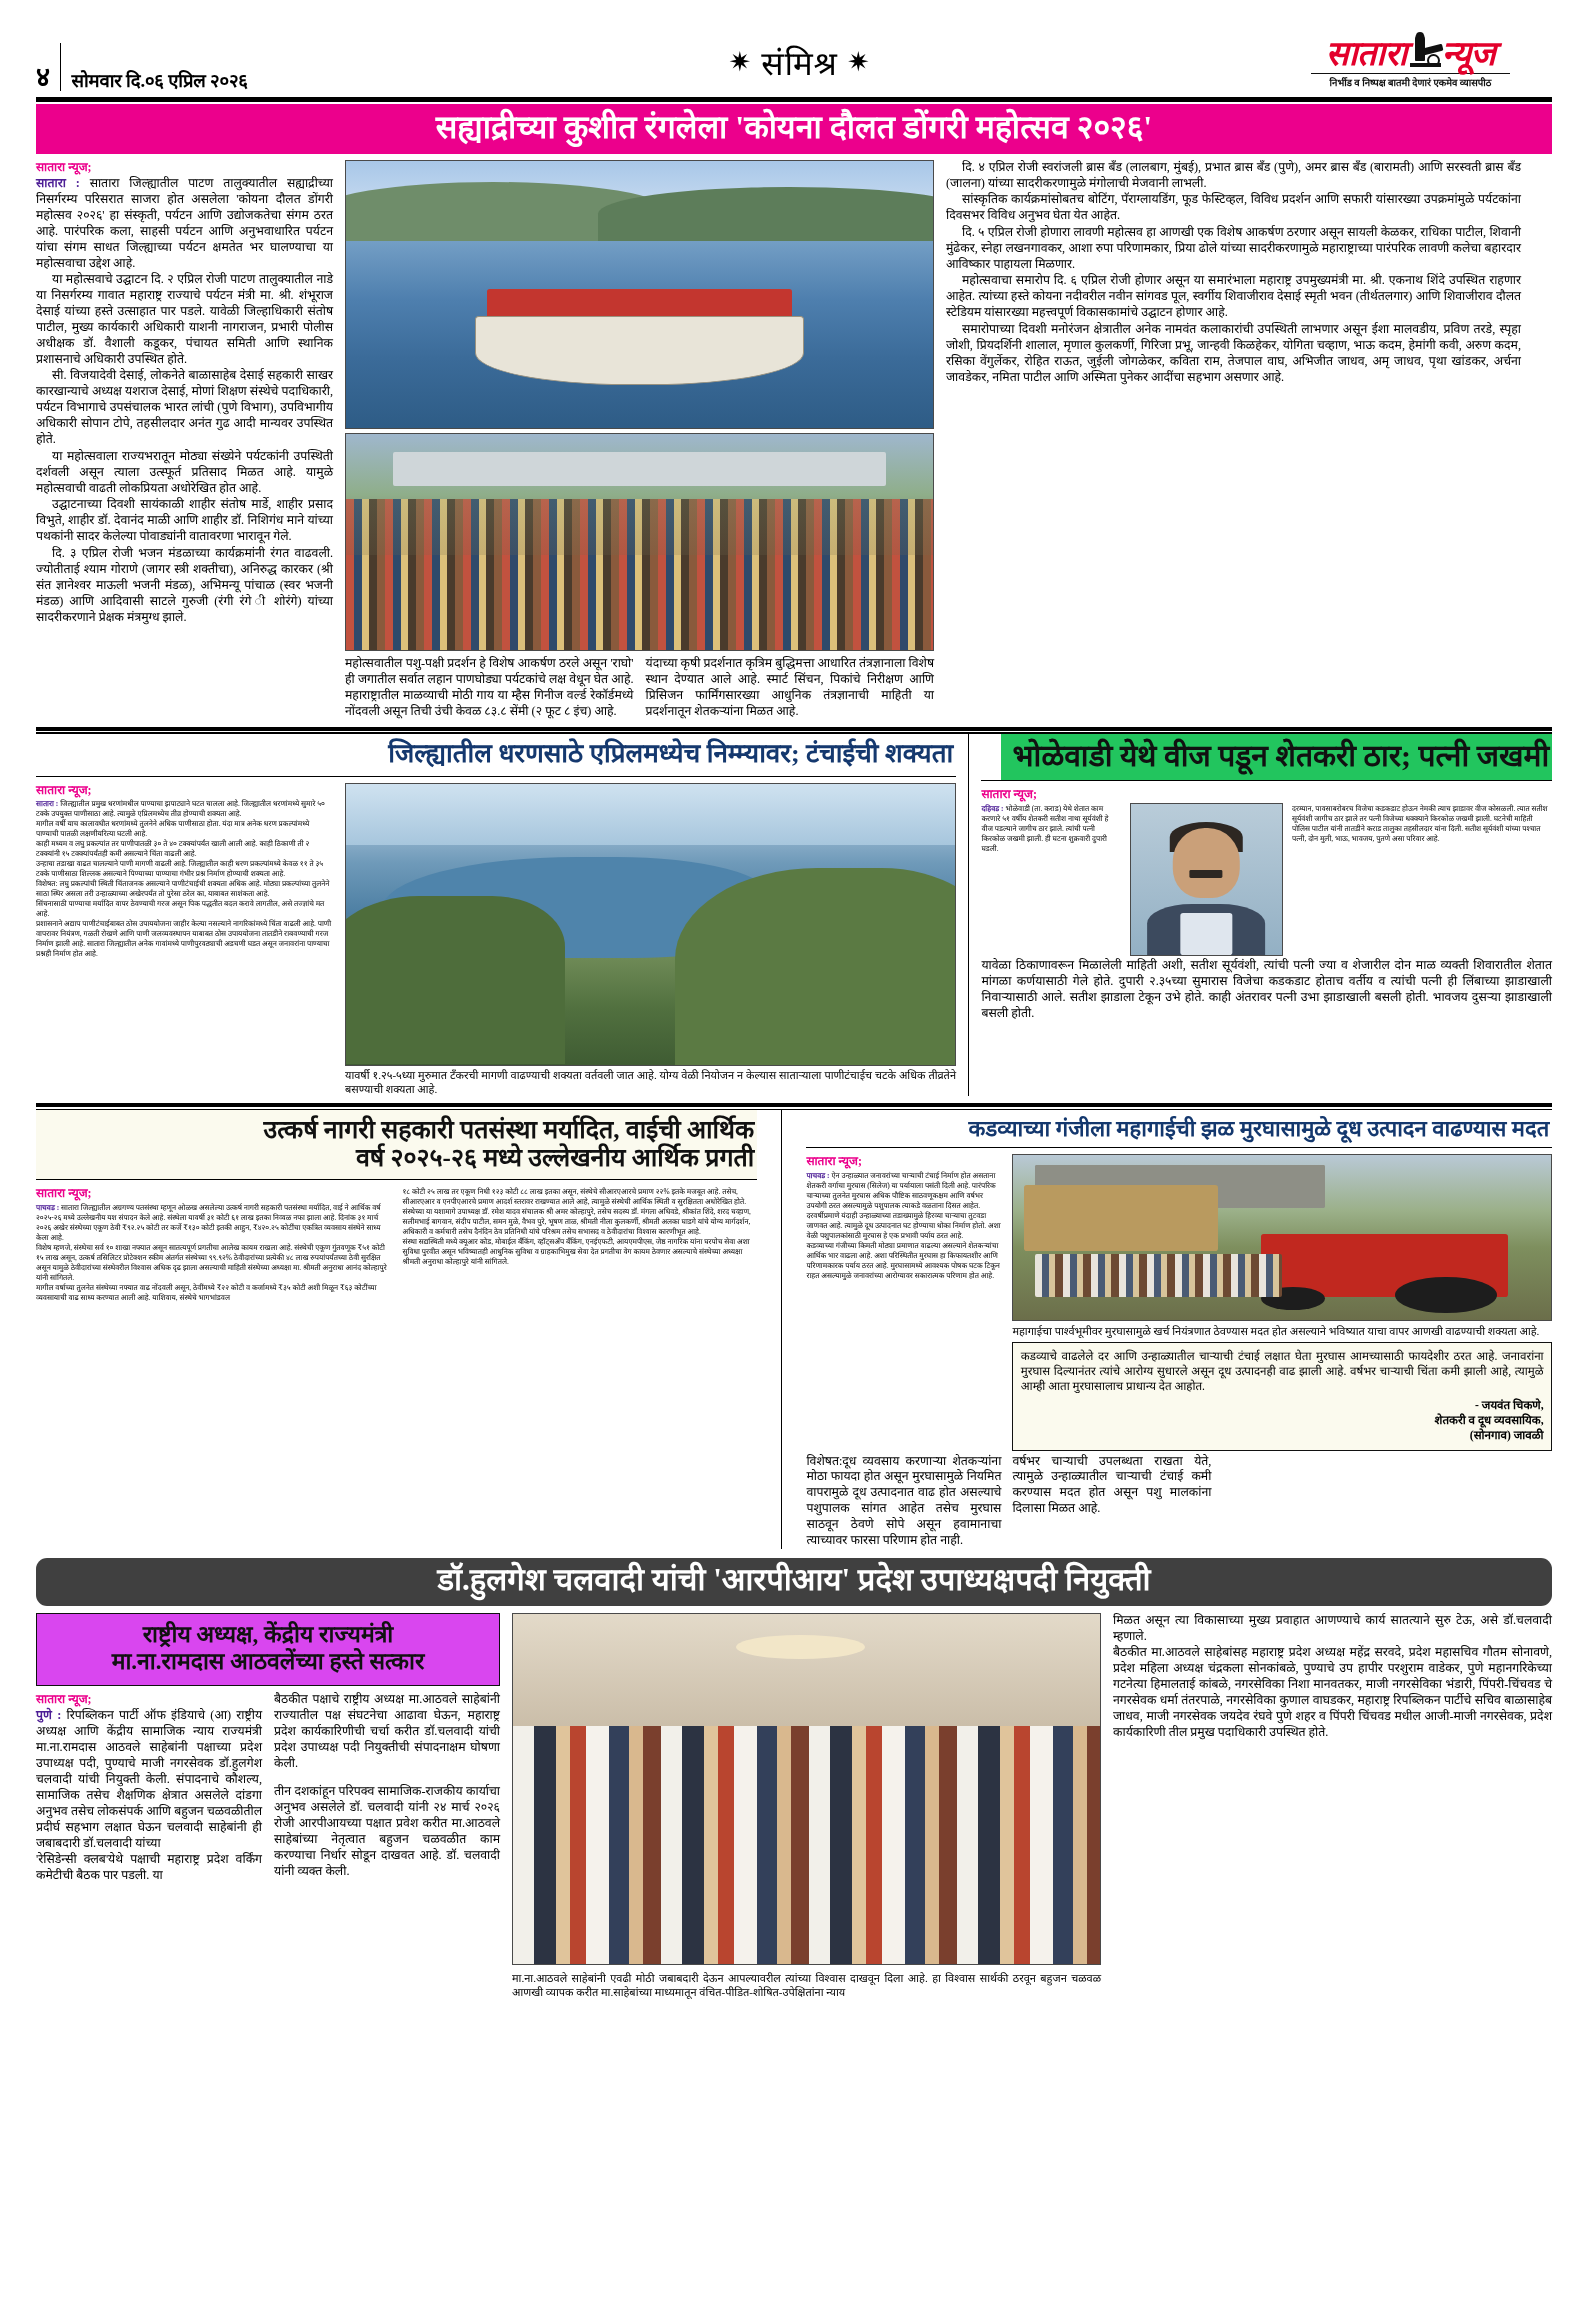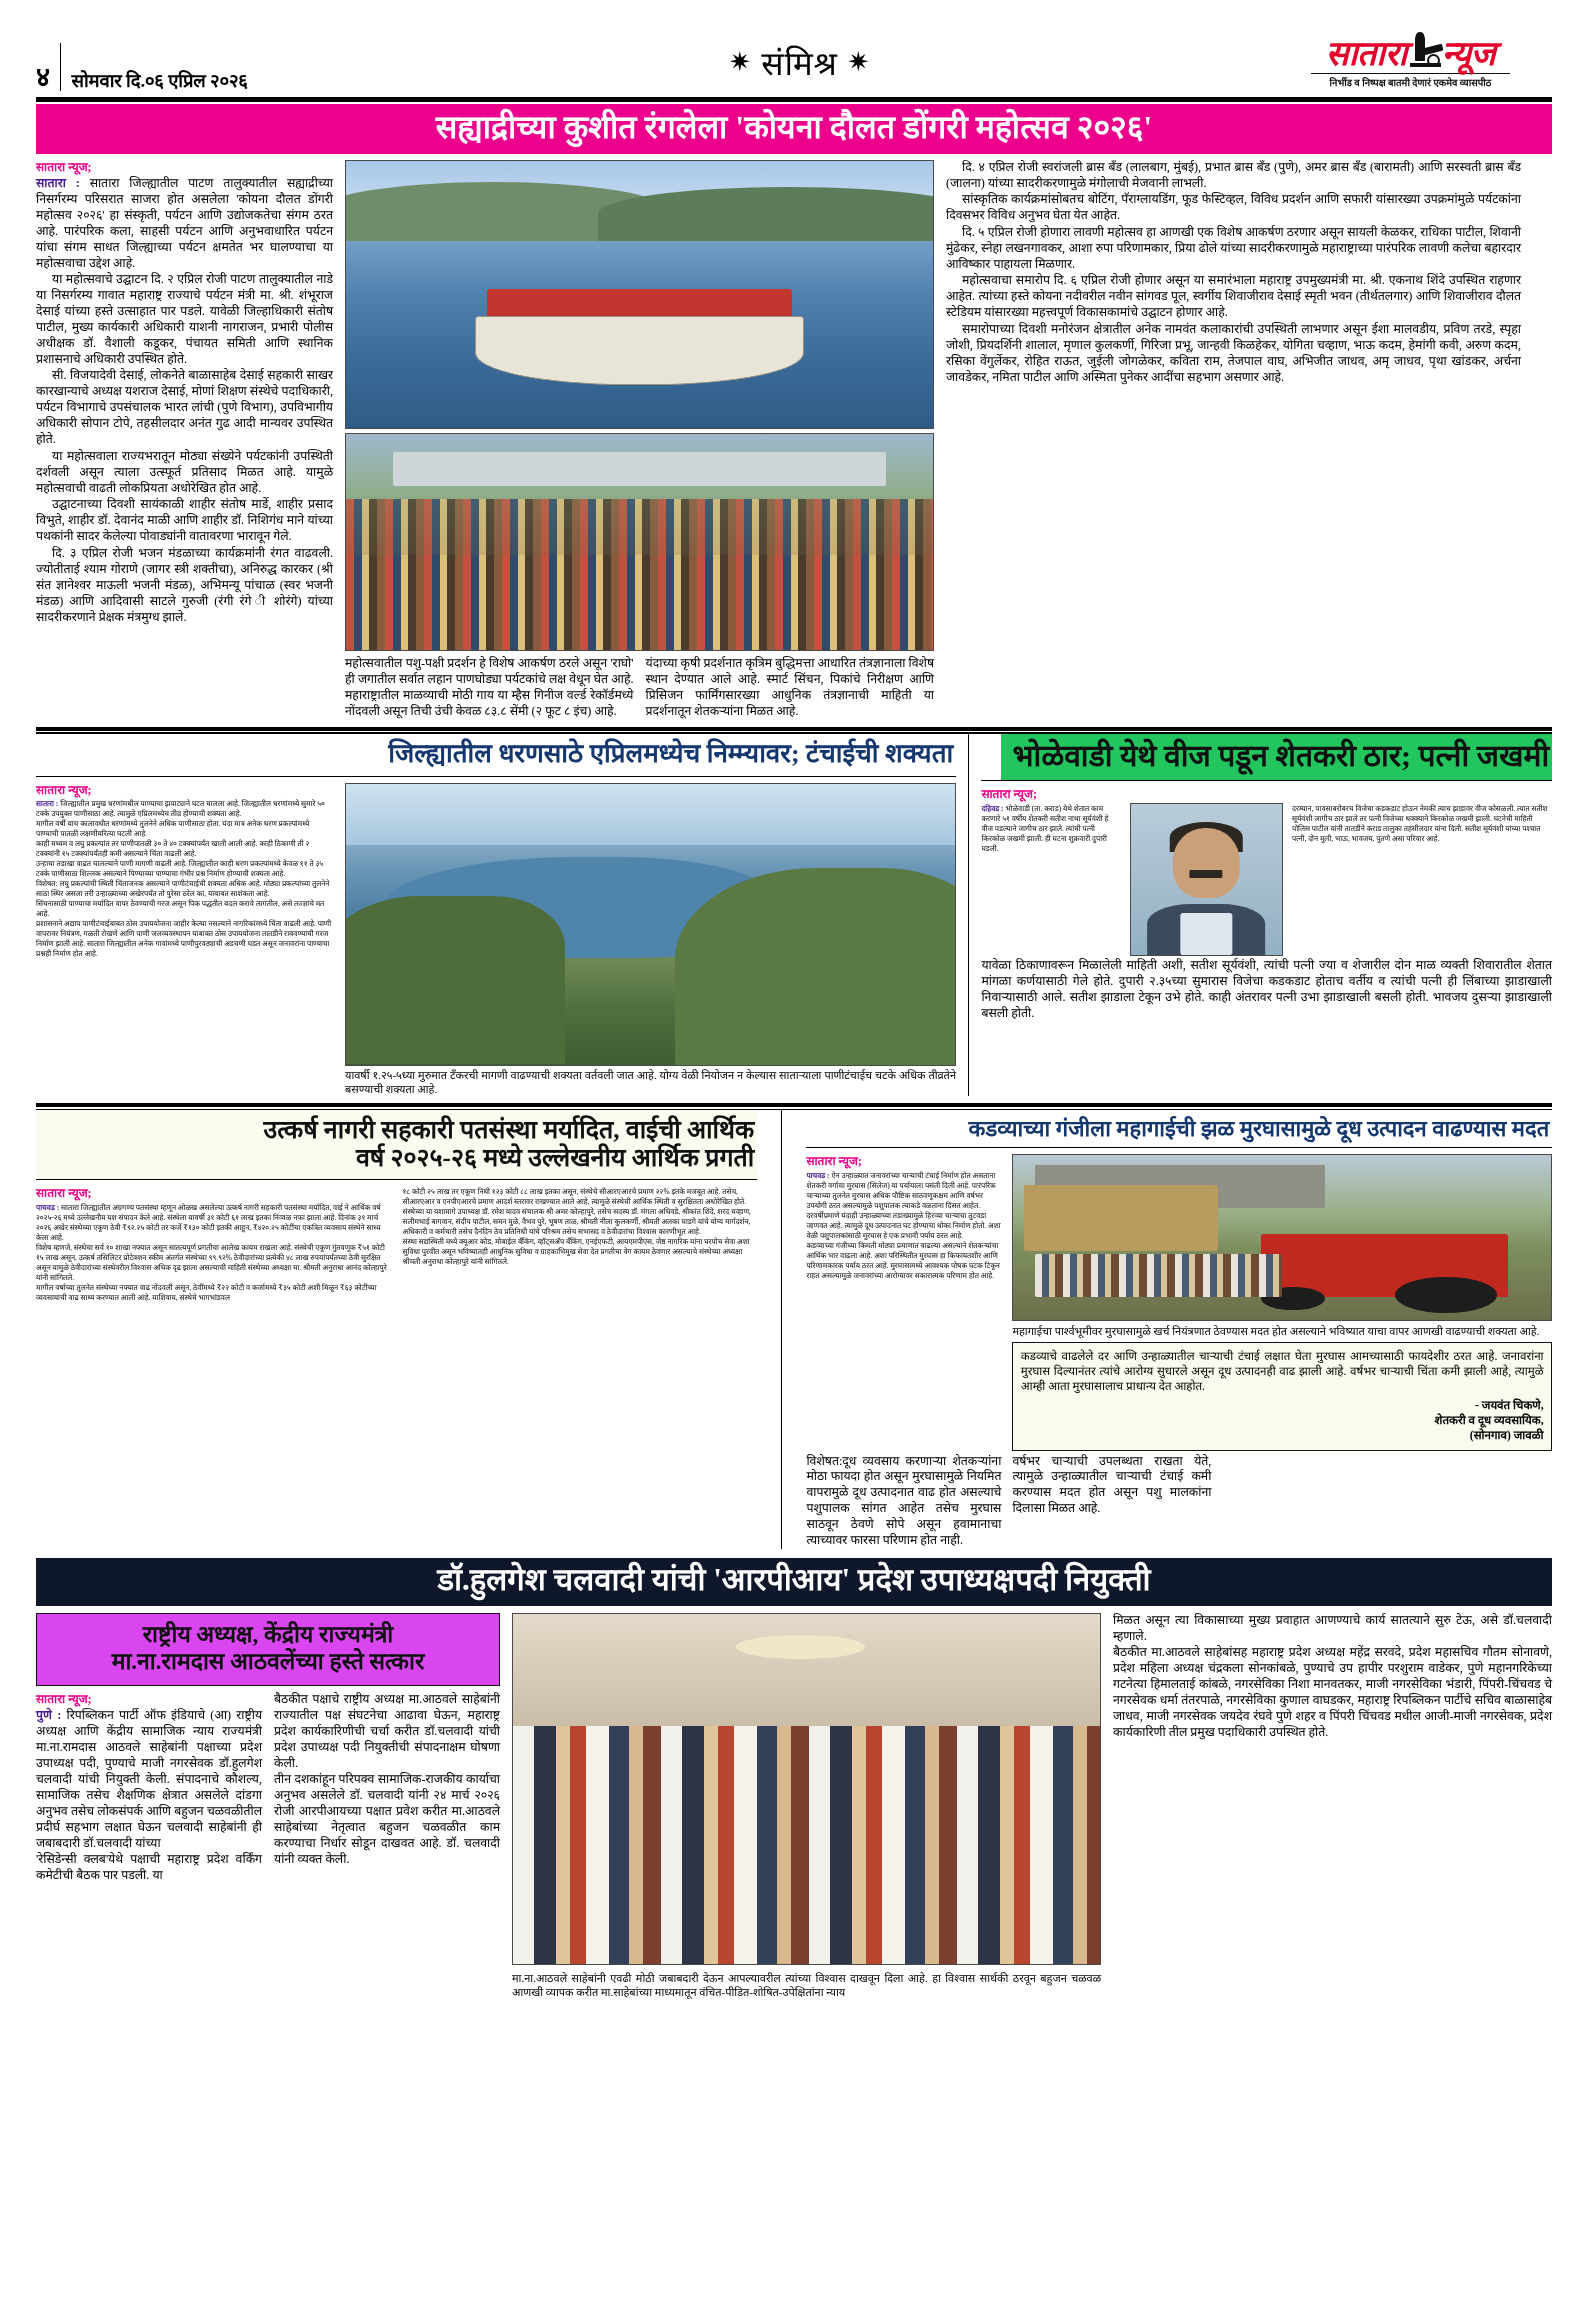--- a/index.html
+++ b/index.html
@@ -123,21 +123,21 @@
   
   .banner {
     width: 100%;
     text-align: center;
     font-weight: bold;
     color: #ffffff;
     line-height: 1.12;
     padding: 5.6px 3.7px 8.3px;
   }
   .banner-pink { background: #ec008c; font-size: 32px; }
-  .banner-red  { background: #0f172a; font-size: 31px; }
+  .banner-red  { background: #404040; font-size: 31px; border-radius: 11px; }
 
   .subhead {
     text-align: right;
     font-weight: bold;
     line-height: 1.14;
     padding: 5.6px 2.8px 6.5px;
   }
   .subhead-blue { color: #14386e; font-size: 26px; }
   .subhead-black { color: #111; font-size: 30px; background: #22c55e; margin-left: 20px; }
   .subhead-cream { color: #111; font-size: 25px; background: #fbfaee; }
@@ -559,21 +559,21 @@
         <div class="t">मा.ना.रामदास आठवलेंच्या हस्ते सत्कार</div>
       </div>
       <div style="display:flex; gap:12px; margin-top:6.5px;">
         <div style="flex:1;">
           <div class="byline">सातारा न्यूज;</div>
           <p style="font-size:12.3px;line-height:1.3;text-align:justify;"><span class="dateline">पुणे :</span> <span>रिपब्लिकन पार्टी ऑफ इंडियाचे (आ) राष्ट्रीय अध्यक्ष आणि केंद्रीय सामाजिक न्याय राज्यमंत्री मा.ना.रामदास आठवले साहेबांनी पक्षाच्या प्रदेश उपाध्यक्ष पदी, पुण्याचे माजी नगरसेवक डॉ.हुलगेश चलवादी यांची नियुक्ती केली. संपादनाचे कौशल्य, सामाजिक तसेच शैक्षणिक क्षेत्रात असलेले दांडगा अनुभव तसेच लोकसंपर्क आणि बहुजन चळवळीतील प्रदीर्घ सहभाग लक्षात घेऊन चलवादी साहेबांनी ही जबाबदारी डॉ.चलवादी यांच्या</span></p>
           <p class="ind" style="font-size:12.3px;line-height:1.3;text-align:justify;">'रेसिडेन्सी क्लब'येथे पक्षाची महाराष्ट्र प्रदेश वर्किंग कमेटीची बैठक पार पडली. या</p>
         </div>
         <div style="flex:1;">
           <p style="font-size:12.3px;line-height:1.3;text-align:justify;">बैठकीत पक्षाचे राष्ट्रीय अध्यक्ष मा.आठवले साहेबांनी राज्यातील पक्ष संघटनेचा आढावा घेऊन, महाराष्ट्र प्रदेश कार्यकारिणीची चर्चा करीत डॉ.चलवादी यांची प्रदेश उपाध्यक्ष पदी नियुक्तीची संपादनाक्षम घोषणा केली.</p>
-          <p class="ind" style="font-size:12.3px;line-height:1.3;text-align:justify;">तीन दशकांहून परिपक्व सामाजिक-राजकीय कार्याचा अनुभव असलेले डॉ. चलवादी यांनी २४ मार्च २०२६ रोजी आरपीआयच्या पक्षात प्रवेश करीत मा.आठवले साहेबांच्या नेतृत्वात बहुजन चळवळीत काम करण्याचा निर्धार सोडून दाखवत आहे. डॉ. चलवादी यांनी व्यक्त केली.</p>
+          <p class="ind" style="font-size:12.3px;line-height:1.3;text-align:justify;margin-top:12px;">तीन दशकांहून परिपक्व सामाजिक-राजकीय कार्याचा अनुभव असलेले डॉ. चलवादी यांनी २४ मार्च २०२६ रोजी आरपीआयच्या पक्षात प्रवेश करीत मा.आठवले साहेबांच्या नेतृत्वात बहुजन चळवळीत काम करण्याचा निर्धार सोडून दाखवत आहे. डॉ. चलवादी यांनी व्यक्त केली.</p>
         </div>
       </div>
     </div>
 
     <div style="flex:0 0 589px;">
       <div class="photo ph-group" style="height:352px;">
         <div class="wall"></div>
           <div class="light"></div>
         <div class="heads"></div>
           <div class="row"></div>

